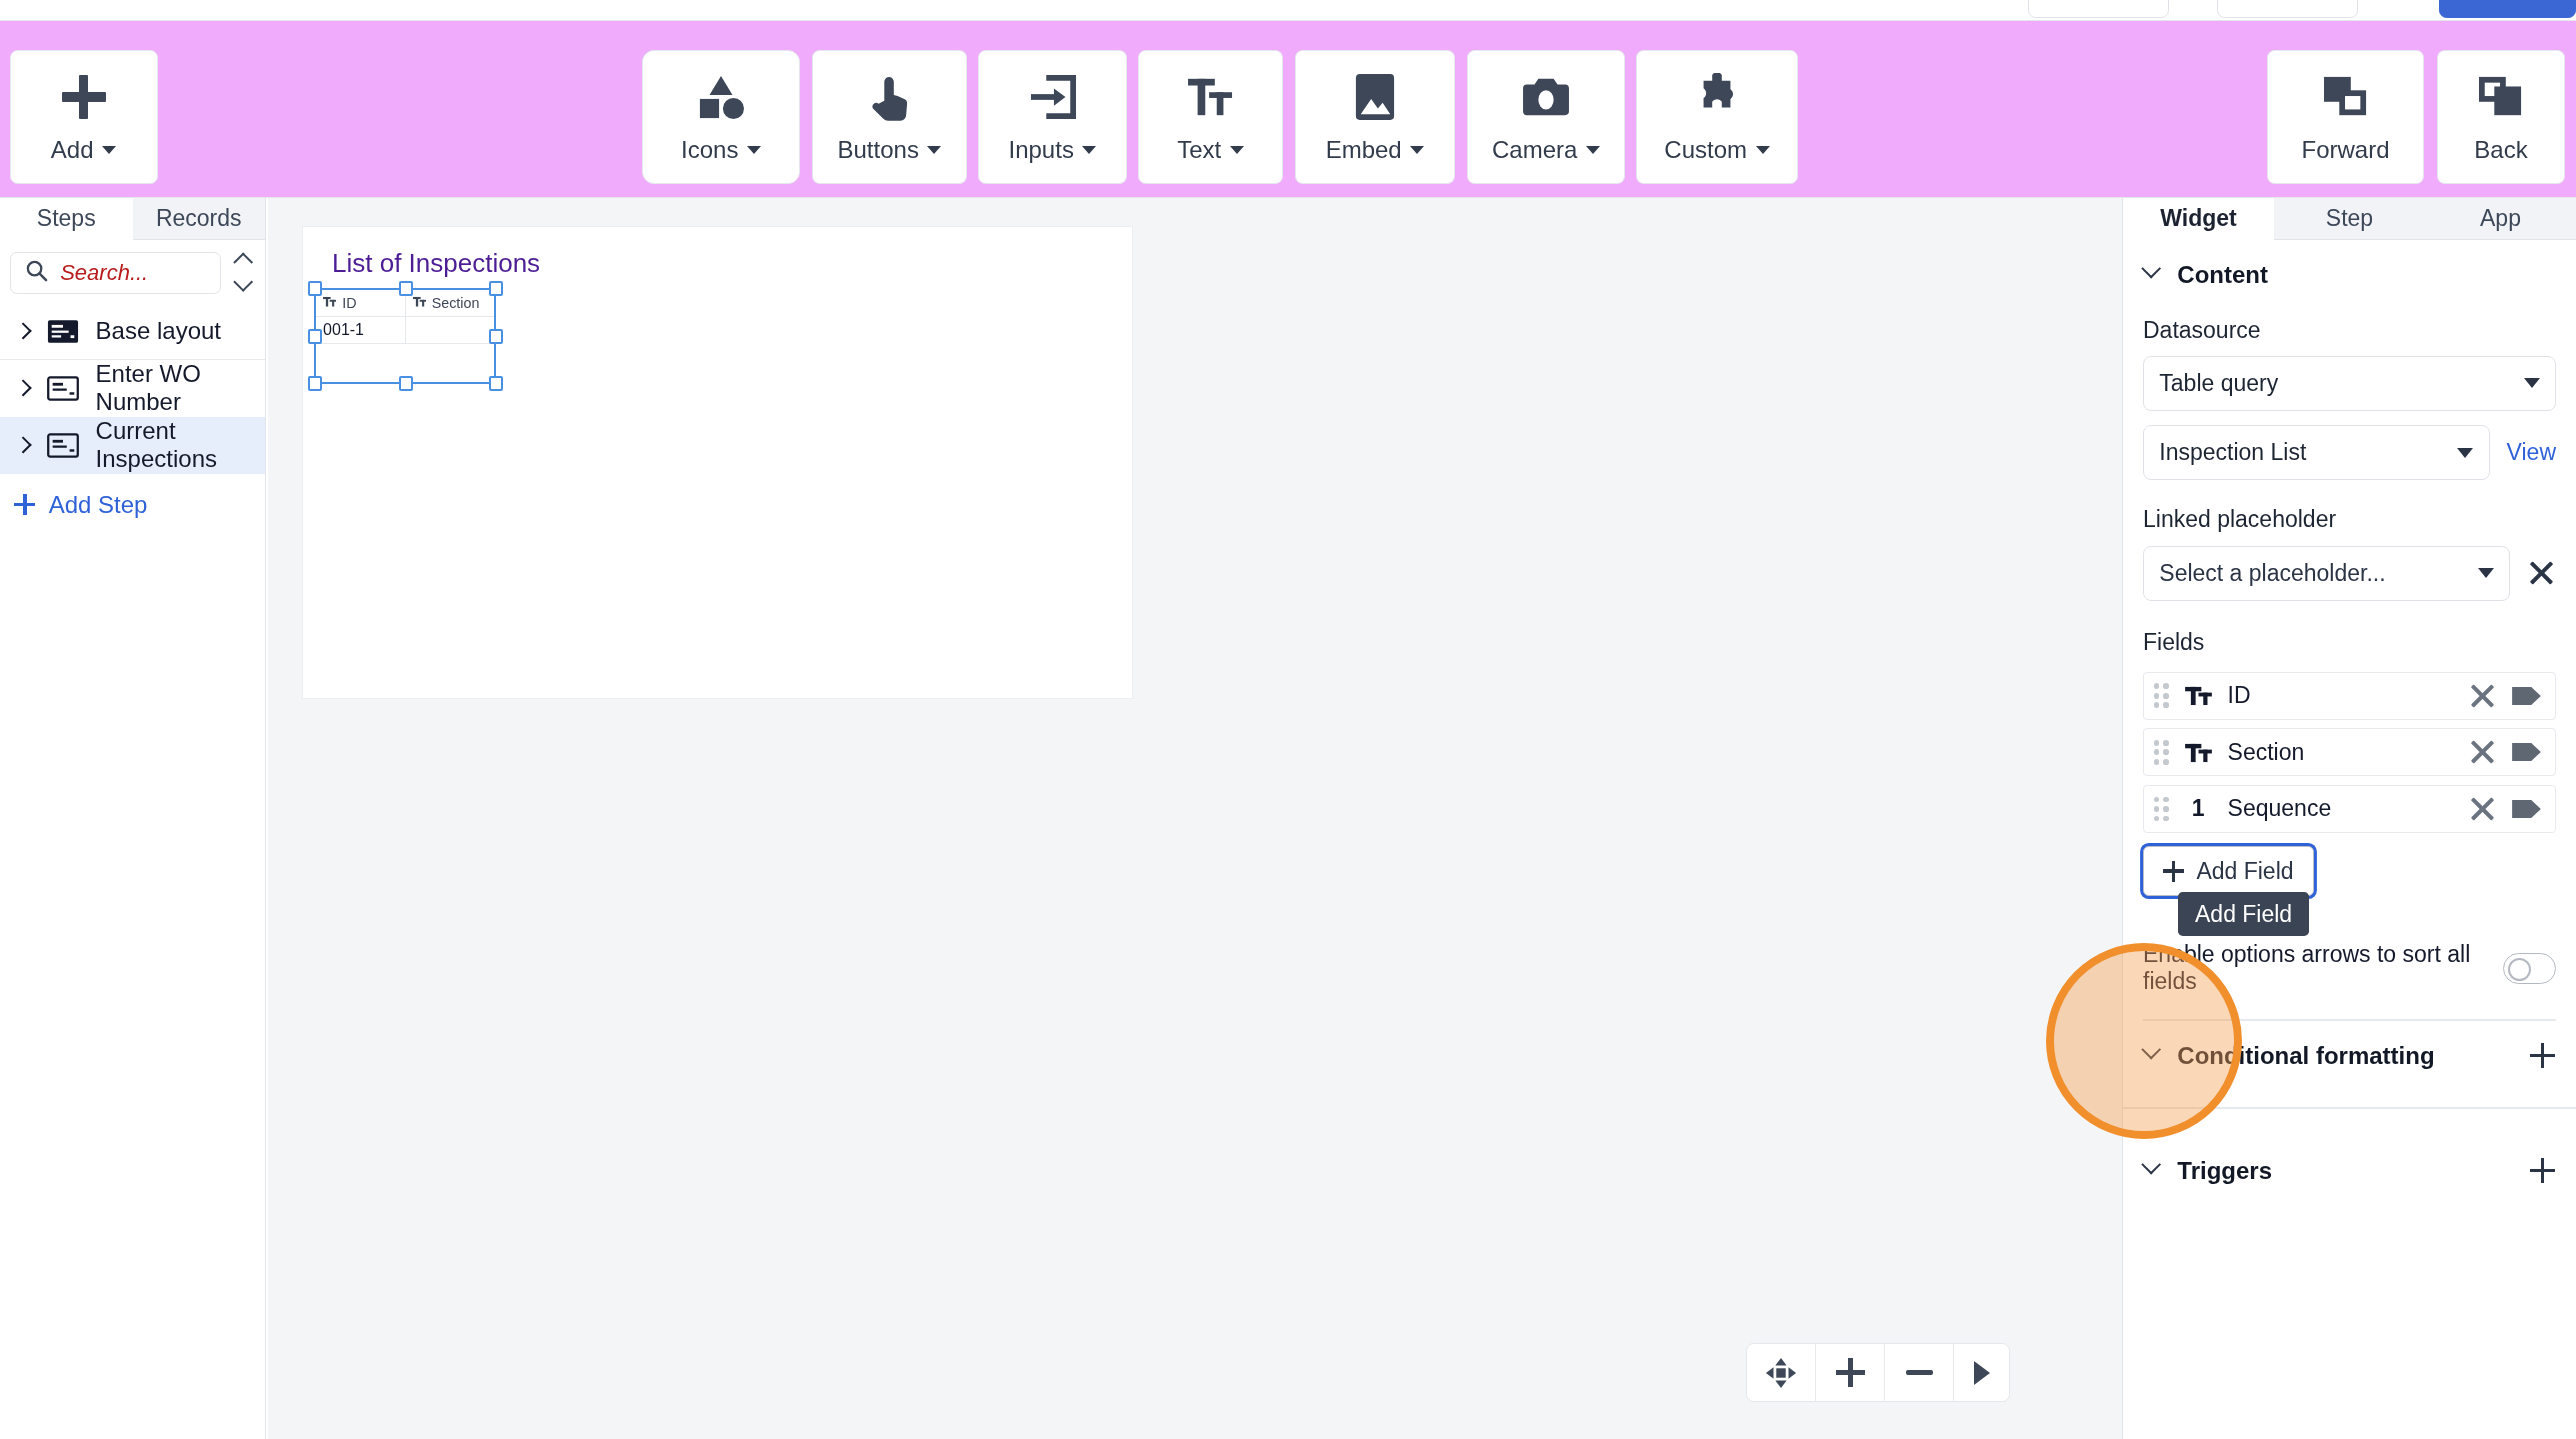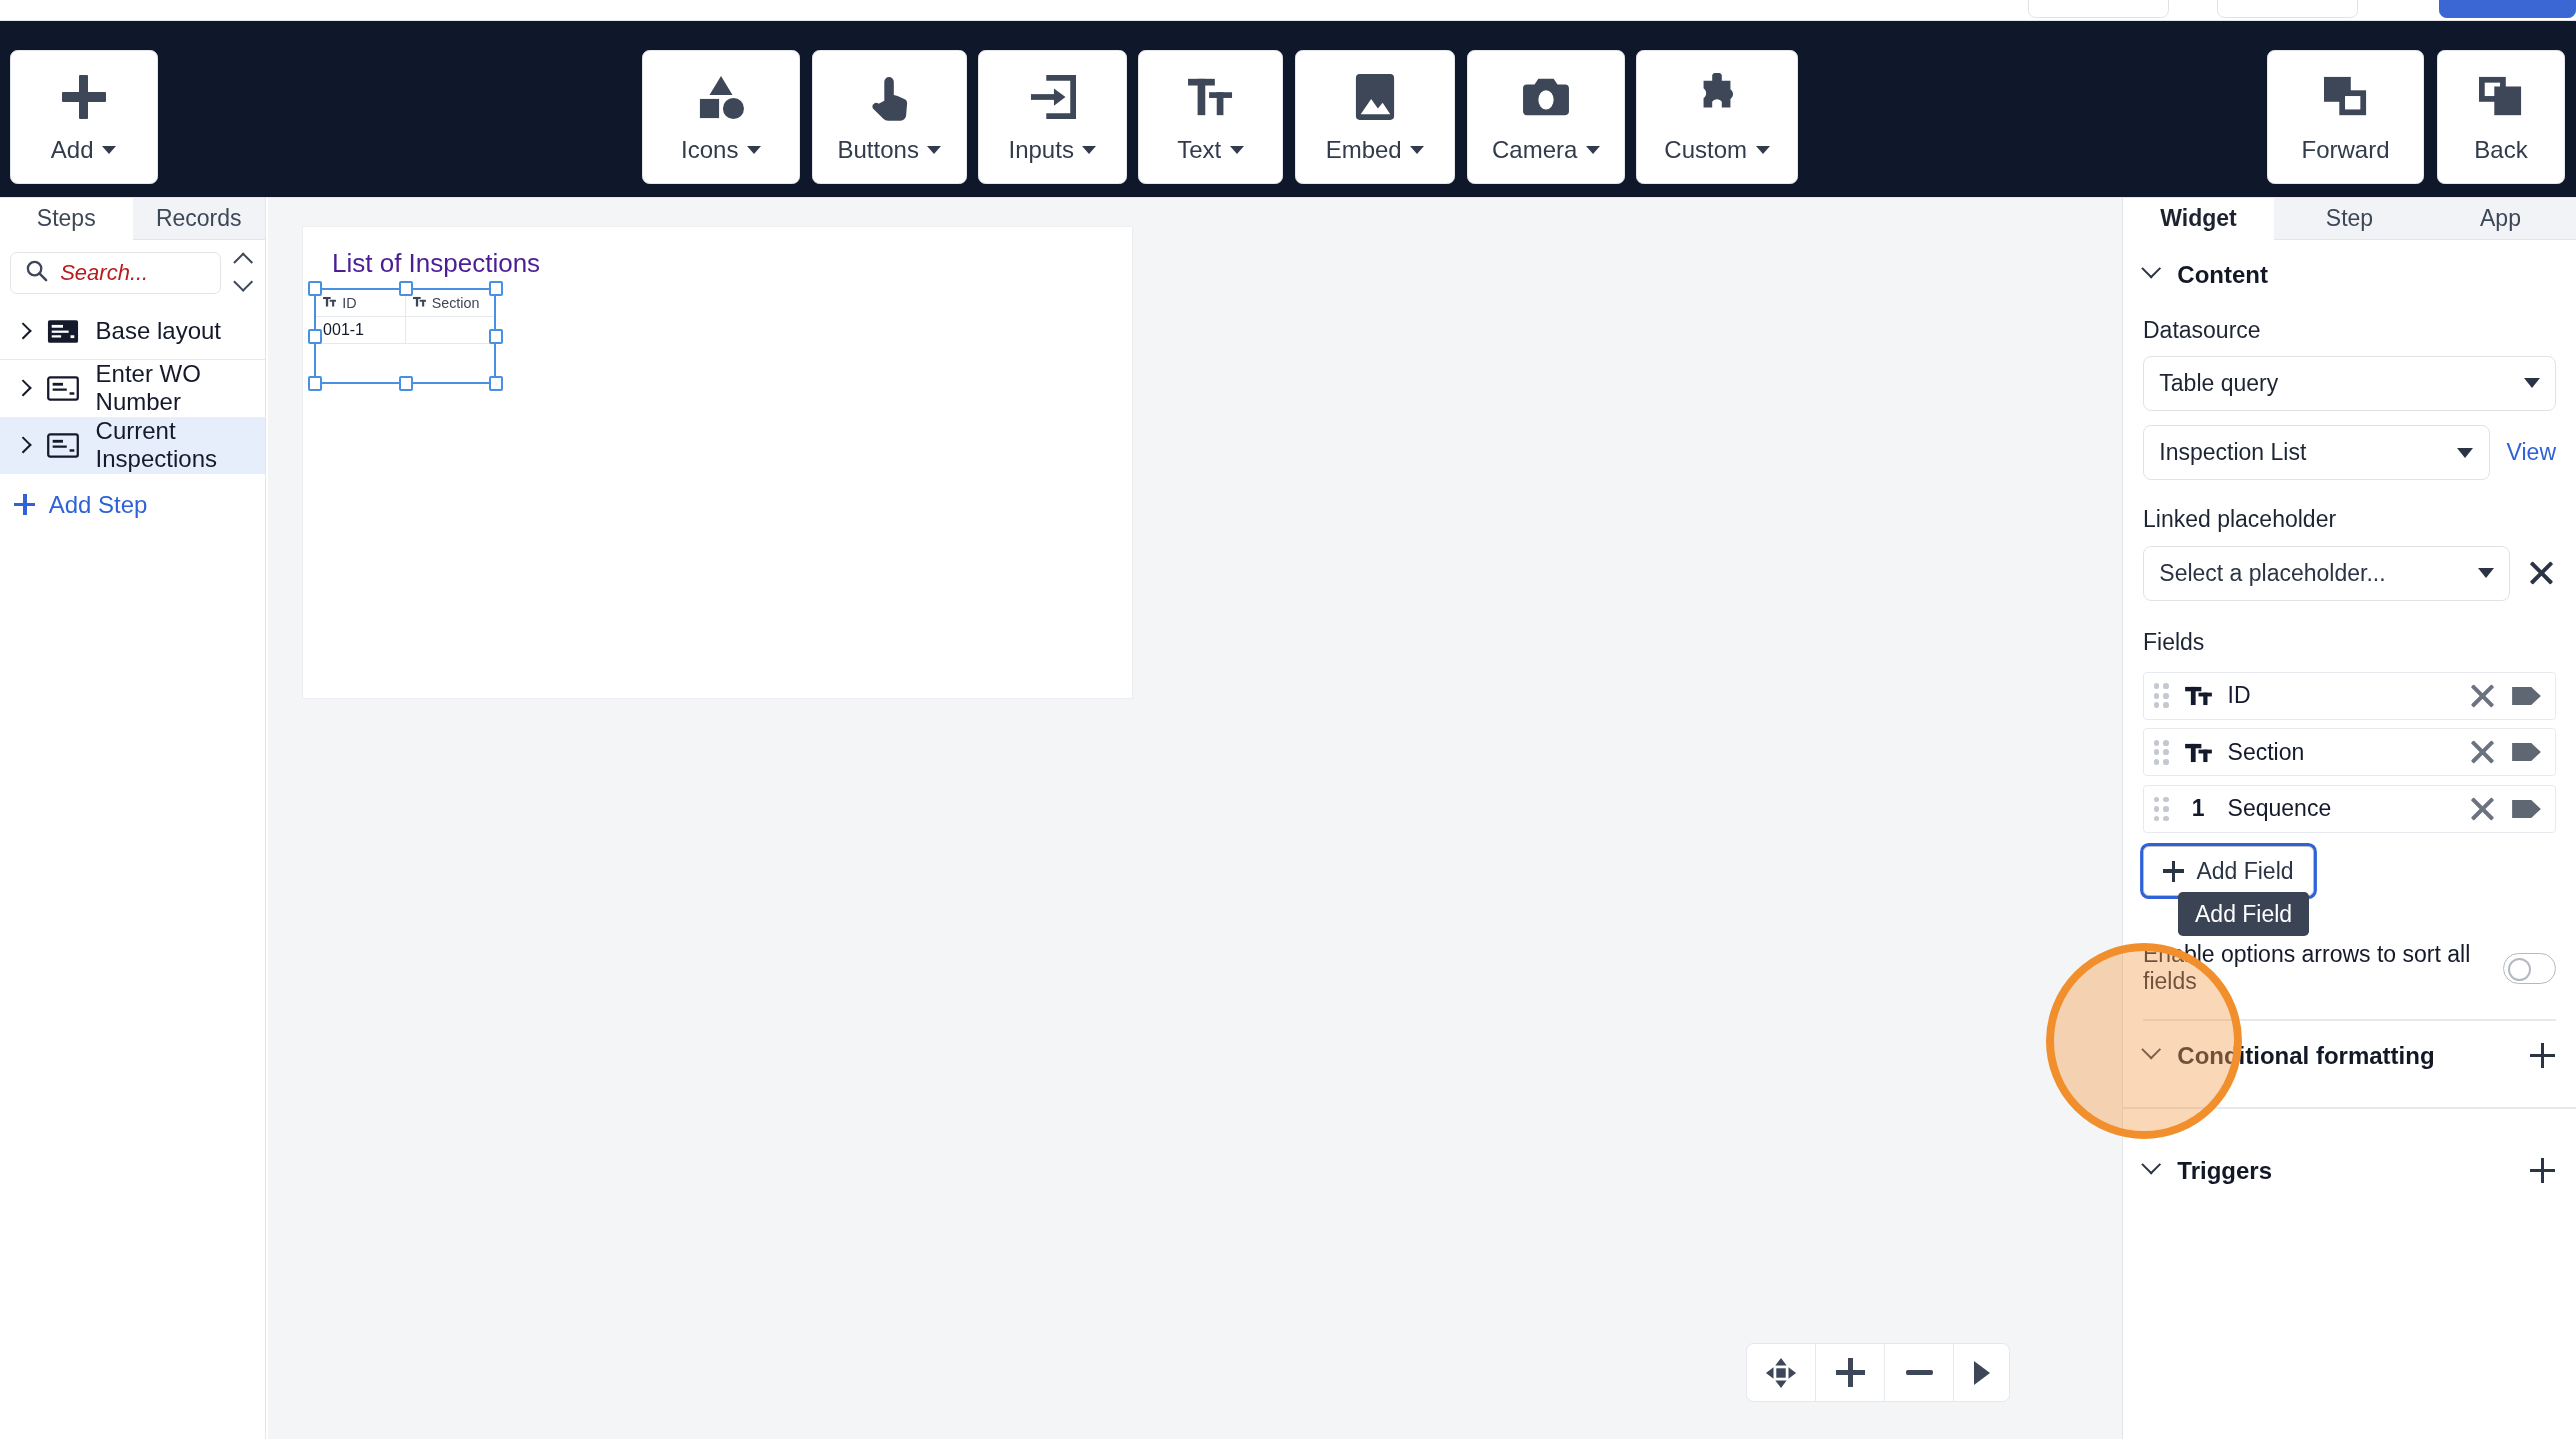--- a/index.html
+++ b/index.html
@@ -22,40 +22,40 @@
   }
   .top-ghost-btn.b1 { left: 2028px; }
   .top-ghost-btn.b2 { left: 2217px; }
   .top-ghost-btn.primary {
     left: 2439px; width: 137px; background: #3a67d4; border-color: #3a67d4;
   }
 
   
   .toolbar {
     position: absolute; left: 0; top: 21px; width: 2576px; height: 177px;
-    background: #0f172a; border-bottom: 1.9px solid #e4e7ec;
+    background: #f0abfc; border-bottom: 1.9px solid #e4e7ec;
   }
   .tool-btn {
     position: absolute; top: 29px; width: 153px; height: 134px;
     border: 1.9px solid #e4e7ec; border-radius: 7.6px; background: #fff;
     display: flex; flex-direction: column; align-items: center;
     justify-content: center; gap: 11.5px; cursor: pointer;
   }
   .tool-btn .glyph { height: 55px; display: flex; align-items: center; justify-content: center; }
   .tool-btn .lbl {
     font-size: 24px; color: #323b4b; display: flex; align-items: center; gap: 8.6px;
   }
   .caret-d {
     width: 0; height: 0; border-left: 7.6px solid transparent;
     border-right: 7.6px solid transparent; border-top: 8.6px solid #323b4b;
     display: inline-block;
   }
 
   #btn-add   { left: 9.5px;  width: 148px; }
-  #btn-icons { left: 642px; width: 158px; }
+  #btn-icons { left: 642px; width: 158px; border-radius: 12px; }
   #btn-buttons { left: 812px; width: 155px; }
   #btn-inputs  { left: 978px; width: 149px; }
   #btn-text    { left: 1138px; width: 145px; }
   #btn-embed   { left: 1295px; width: 160px; }
   #btn-camera  { left: 1467px; width: 158px; }
   #btn-custom  { left: 1636px; width: 162px; }
   #btn-forward { left: 2267px; width: 157px; }
   #btn-back    { left: 2437px; width: 128px; }
 
   .plus-big { position: relative; width: 44px; height: 44px; }

